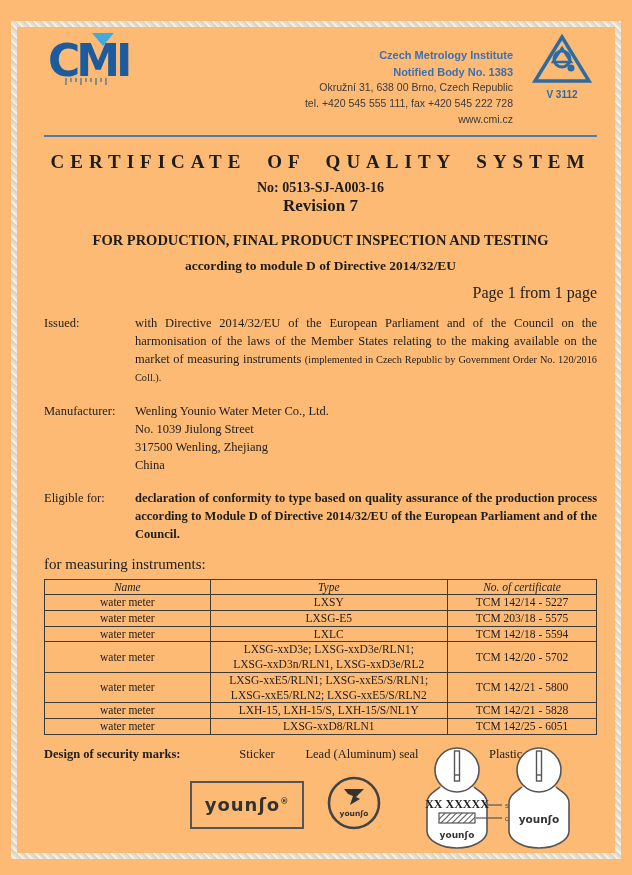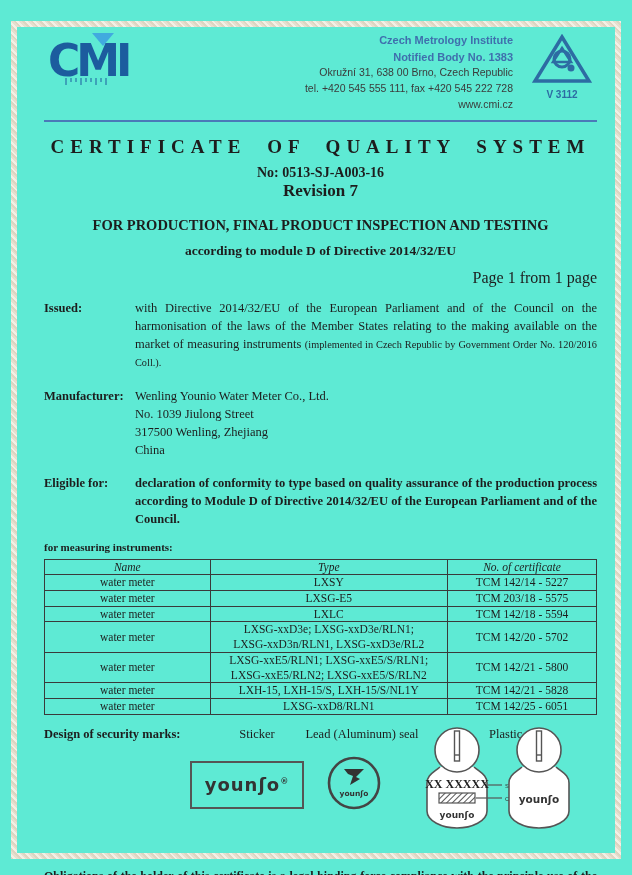--- a/index.html
+++ b/index.html
@@ -1,47 +1,47 @@
 <!DOCTYPE html>
 <html><head>
 <meta charset="utf-8">
 <style>
   html,body{margin:0;padding:0;background:#fff;}
   .page{
-    position:relative;width:632px;height:875px;background:#5eead4;overflow:hidden;
+    position:relative;width:632px;height:875px;background:#fdba74;overflow:hidden;
     font-family:"Liberation Serif", serif;color:#1d1d1d;
   }
   .frame{
     position:absolute;left:11px;top:21px;width:610px;height:838px;box-sizing:border-box;
     border:6px solid;
     border-image:repeating-linear-gradient(45deg,#ddd5c2 0 2px,#f3efe5 2px 4px,#e6dfcf 4px 6px) 6;
   }
   .content{position:absolute;left:44px;top:30px;width:553px;}
   
   .header{display:flex;align-items:flex-start;}
   .cmi-logo{width:120px;flex:0 0 auto;position:relative;}
-  .addr{flex:1;text-align:right;font-family:"Liberation Sans",sans-serif;font-size:10.5px;line-height:1.5;color:#3b3b3b;padding-right:14px;margin-top:2px;}
+  .addr{flex:1;text-align:right;font-family:"Liberation Sans",sans-serif;font-size:10.5px;line-height:1.5;color:#3b3b3b;padding-right:14px;margin-top:17px;}
   .addr .blue{color:#3f6fad;font-weight:bold;font-size:11px;}
   .acc-mark{flex:0 0 auto;width:70px;text-align:center;margin-top:4px;}
   .acc-mark .vnum{font-family:"Liberation Sans",sans-serif;font-weight:bold;color:#2d6ca3;font-size:10px;margin-top:1px;}
   .blue-rule{border:none;border-top:2px solid #4a7ab8;margin:8px 0 0 0;}
   
   .main-title{text-align:center;font-weight:bold;font-size:19px;letter-spacing:6px;word-spacing:10px;margin-top:14px;}
   .cert-no{text-align:center;font-weight:bold;font-size:14px;margin-top:7px;}
   .revision{text-align:center;font-weight:bold;font-size:17px;margin-top:0;}
   .subtitle1{text-align:center;font-weight:bold;font-size:14.5px;margin-top:16px;}
   .subtitle2{text-align:center;font-weight:bold;font-size:13.5px;margin-top:9px;}
   .page-info{text-align:right;font-size:16px;margin-top:10px;}
   
   .section{display:flex;margin-top:13px;font-size:12.5px;line-height:1.42;}
-  .section .label{flex:0 0 91px;font-weight:bold;}
+  .section .label{flex:0 0 91px;font-weight:normal;}
   .section .body{flex:1;text-align:justify;}
   .section .body .small-note{font-size:10.3px;}
   .section.bold-body .body{font-weight:bold;}
-  .instruments-heading{font-weight:bold;font-size:11px;margin-top:12px;}
+  .instruments-heading{font-weight:normal;font-size:15px;margin-top:12px;}
   
   table.meters{border-collapse:collapse;width:100%;margin-top:6px;font-size:11.5px;}
   table.meters th,table.meters td{border:1px solid #3a3a3a;text-align:center;padding:0 1px;line-height:1.28;}
   table.meters th{font-style:italic;font-weight:normal;}
   td.col-type{white-space:pre-line;}
   
   .security{position:relative;height:126px;margin-top:12px;}
   .sec-label{position:absolute;left:0;top:0;font-weight:bold;font-size:12.5px;}
   .sec-type{position:absolute;top:0;font-size:12.5px;text-align:center;}
   .sticker-box{position:absolute;left:146px;top:34px;width:110px;height:44px;border:2px solid #555;

